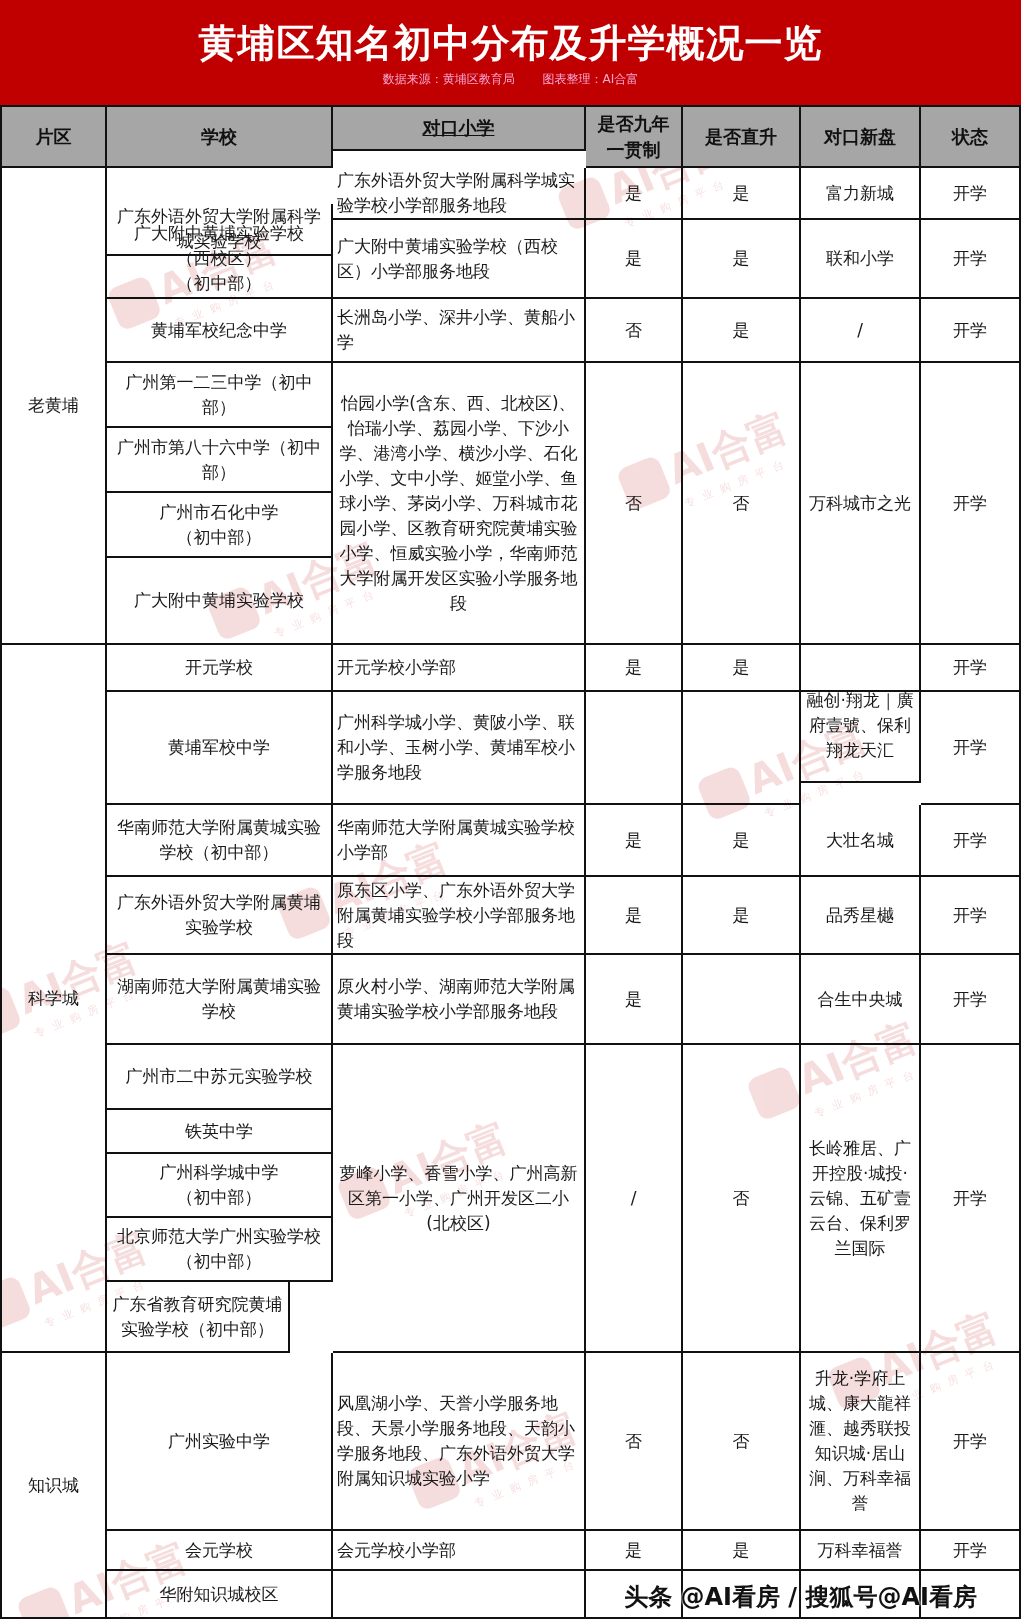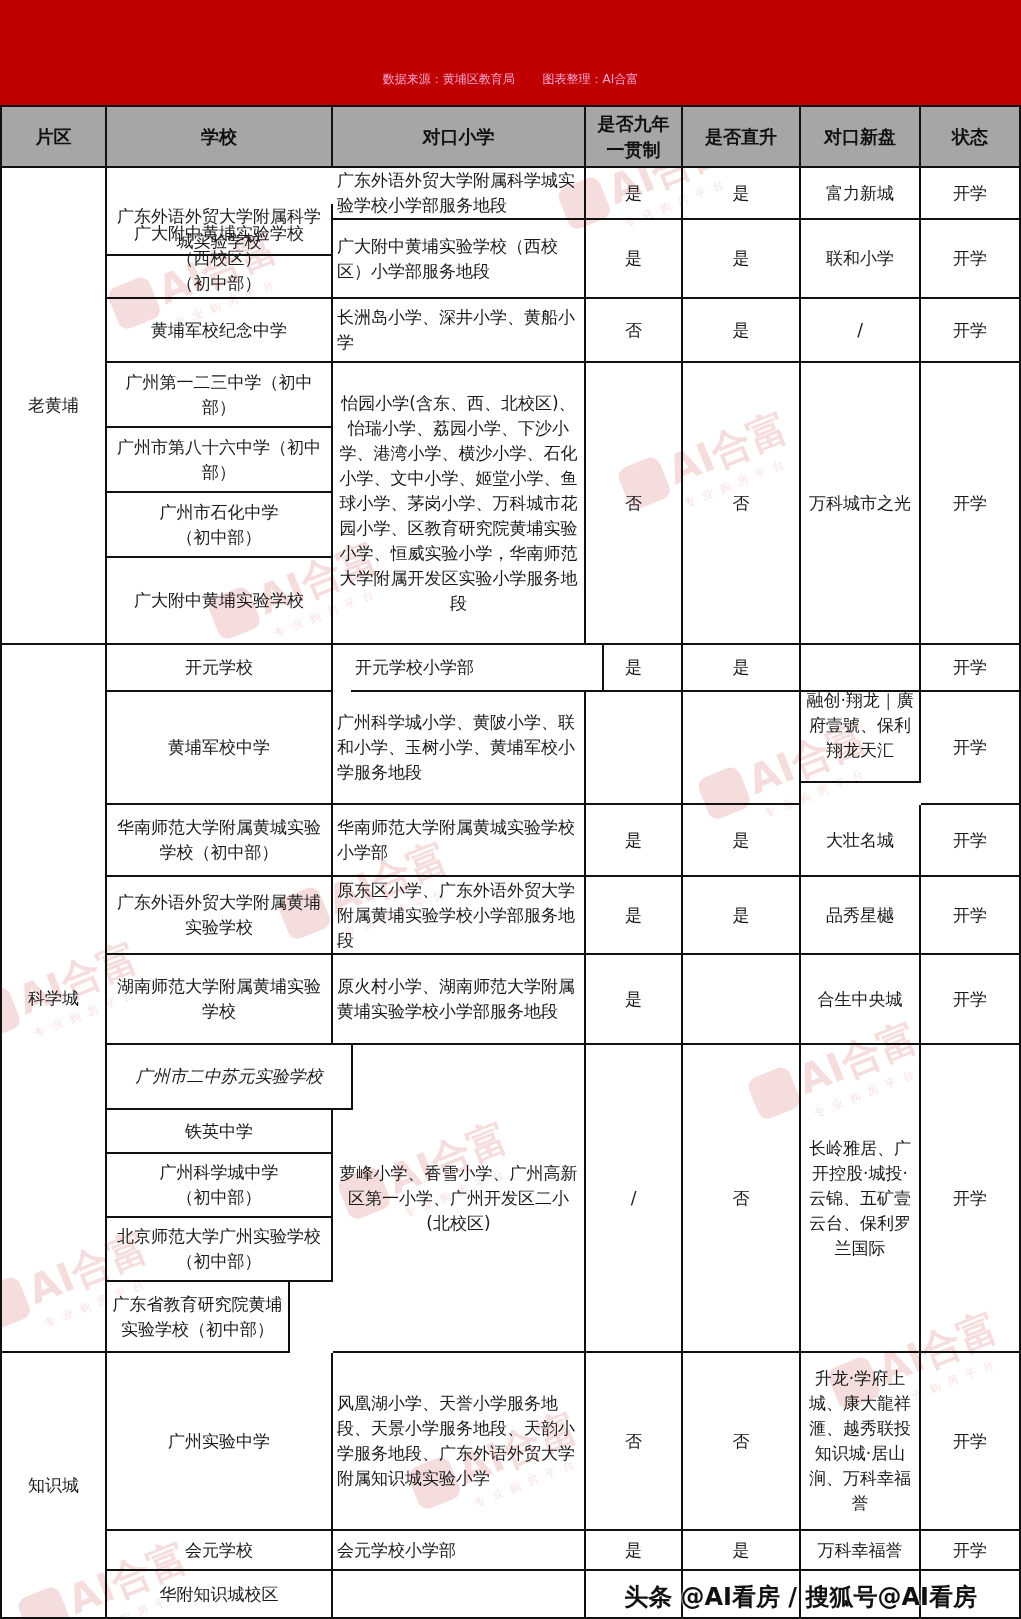--- a/index.html
+++ b/index.html
@@ -29,20 +29,21 @@
   .watermark .name { font-size: 40px; font-weight: bold; vertical-align: middle; }
   .watermark .tag { display: block; font-size: 11px; letter-spacing: 8px; margin-left: 52px; }
 
   .footer-mark { position: absolute; right: 44px; bottom: 6px; font-size: 24px; font-weight: bold;
                  color: #111; text-shadow: 0 0 2px #fff, 0 0 3px #fff; }
 </style>
 </head>
 <body>
 
 <div class="banner">
+  <div class="title">黄埔区知名初中分布及升学概况一览</div>
   <div class="subtitle">
     <span>数据来源：黄埔区教育局</span>
     <span>图表整理：AI合富</span>
   </div>
 </div>
 
 <div class="watermark" style="left:560px;top:150px;"><span class="logo"></span><span class="name">AI合富</span><span class="tag">专业购房平台</span></div>
 <div class="watermark" style="left:110px;top:250px;"><span class="logo"></span><span class="name">AI合富</span><span class="tag">专业购房平台</span></div>
 <div class="watermark" style="left:620px;top:430px;"><span class="logo"></span><span class="name">AI合富</span><span class="tag">专业购房平台</span></div>
 <div class="watermark" style="left:210px;top:560px;"><span class="logo"></span><span class="name">AI合富</span><span class="tag">专业购房平台</span></div>
@@ -57,21 +58,21 @@
 <div class="watermark" style="left:20px;top:1560px;"><span class="logo"></span><span class="name">AI合富</span><span class="tag">专业购房平台</span></div>
 
 <div class="tbl">
 
   <div class="cell hdr first" style="left:0;top:0;width:107px;height:61px;">
       <span class="txt">片区</span>
     </div>
   <div class="cell hdr" style="left:107px;top:0;width:226px;height:61px;">
       <span class="txt">学校</span>
     </div>
-  <div class="cell hdr" style="left:333px;top:0;width:253px;height:61px;">
+  <div class="cell hdr" style="left:333px;top:0;width:253px;height:44px;text-decoration:underline;">
       <span class="txt">对口小学</span>
     </div>
   <div class="cell hdr" style="left:586px;top:0;width:97px;height:61px;">
       <span class="txt">是否九年
 一贯制</span>
     </div>
   <div class="cell hdr" style="left:683px;top:0;width:118px;height:61px;">
       <span class="txt">是否直升</span>
     </div>
   <div class="cell hdr" style="left:801px;top:0;width:120px;height:61px;">
@@ -175,21 +176,21 @@
   <div class="cell" style="left:801px;top:256px;width:120px;height:282px;">
       <span class="txt">万科城市之光</span>
     </div>
   <div class="cell" style="left:921px;top:256px;width:100px;height:282px;">
       <span class="txt">开学</span>
     </div>
 
   <div class="cell" style="left:107px;top:538px;width:226px;height:47px;">
       <span class="txt">开元学校</span>
     </div>
-  <div class="cell left" style="left:333px;top:538px;width:253px;height:47px;margin-left:18px;">
+  <div class="cell left" style="left:333px;top:538px;width:253px;height:47px;">
       <span class="txt">开元学校小学部</span>
     </div>
   <div class="cell" style="left:586px;top:538px;width:97px;height:47px;">
       <span class="txt">是</span>
     </div>
   <div class="cell" style="left:683px;top:538px;width:118px;height:47px;">
       <span class="txt">是</span>
     </div>
   <div class="cell" style="left:801px;top:538px;width:120px;height:47px;">
       <span class="txt"></span>
@@ -267,21 +268,21 @@
   <div class="cell" style="left:683px;top:848px;width:118px;height:90px;">
       <span class="txt"></span>
     </div>
   <div class="cell" style="left:801px;top:848px;width:120px;height:90px;">
       <span class="txt">合生中央城</span>
     </div>
   <div class="cell" style="left:921px;top:848px;width:100px;height:90px;">
       <span class="txt">开学</span>
     </div>
 
-  <div class="cell" style="left:107px;top:938px;width:246px;height:65px;font-style:italic;">
+  <div class="cell" style="left:107px;top:938px;width:226px;height:65px;">
       <span class="txt">广州市二中苏元实验学校</span>
     </div>
   <div class="cell" style="left:107px;top:1003px;width:226px;height:44px;">
       <span class="txt">铁英中学</span>
     </div>
   <div class="cell" style="left:107px;top:1047px;width:226px;height:64px;">
       <span class="txt">广州科学城中学
 （初中部）</span>
     </div>
   <div class="cell" style="left:107px;top:1111px;width:226px;height:64px;">

